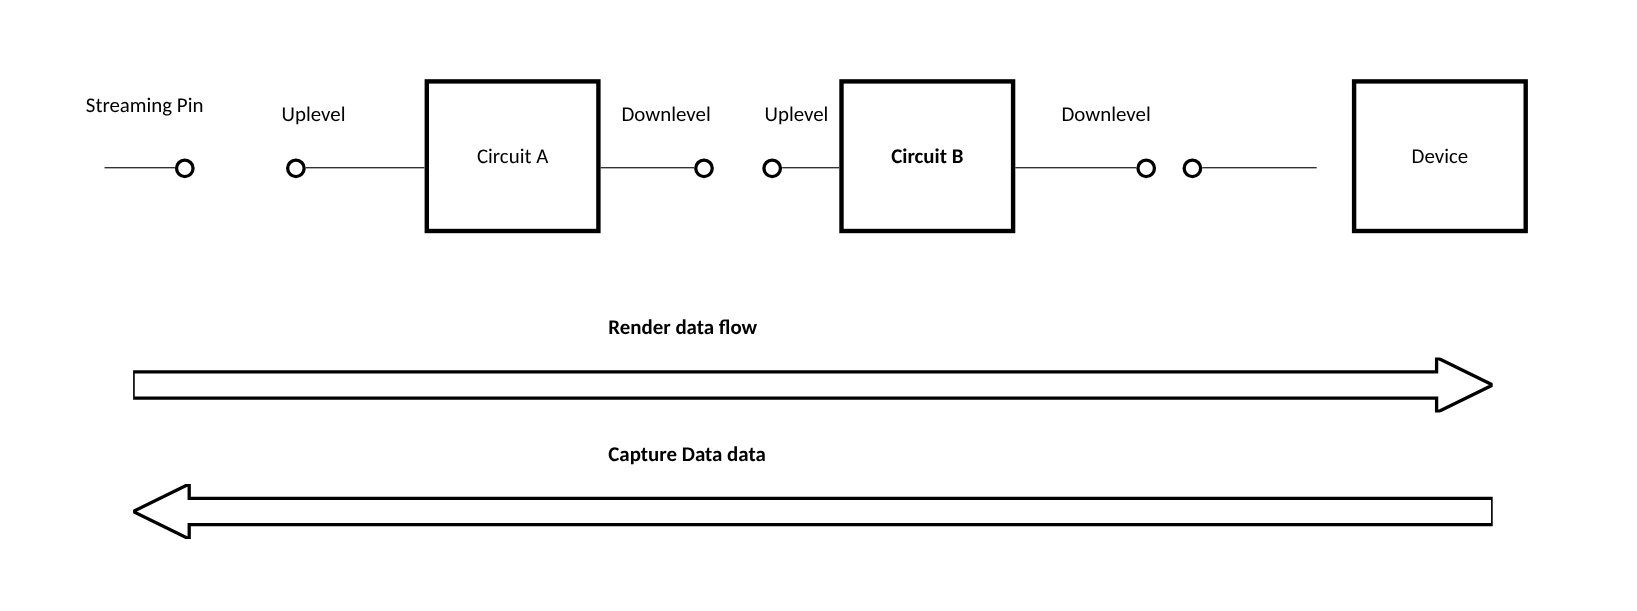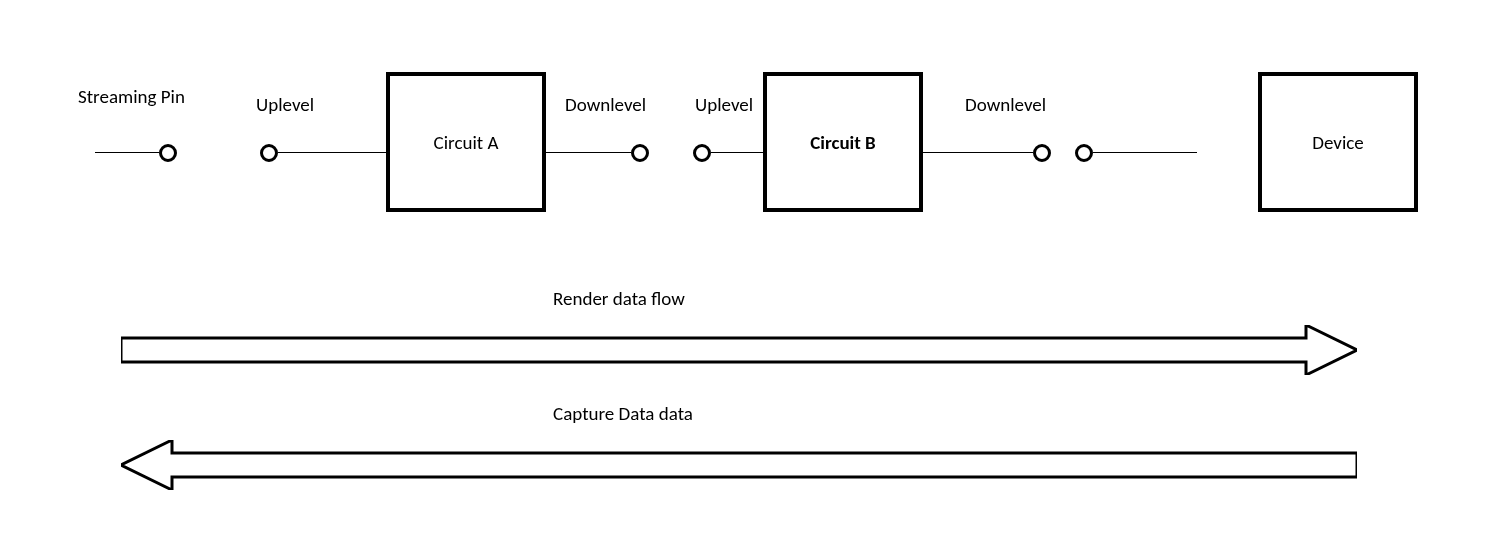--- a/index.html
+++ b/index.html
@@ -40,20 +40,21 @@
     border: 4px solid #000;
     box-sizing: border-box;
     display: flex;
     align-items: center;
     justify-content: center;
     background: #fff;
   }
   .flow-label {
     position: absolute;
     white-space: nowrap;
+    font-weight: bold;
   }
 </style>
 </head>
 <body>
 
 <div class="canvas">
 
   <div class="label" style="left:78px; top:85px;">Streaming Pin</div>
   <div class="label" style="left:256px; top:93px;">Uplevel</div>
   <div class="label" style="left:565px; top:93px;">Downlevel</div>
@@ -79,21 +80,21 @@
   <div class="box" style="left:763px; top:72px; width:160px; height:140px;font-weight:bold;">
     <span>Circuit B</span>
   </div>
 
   <div class="wire" style="left:923px; top:152px; width:110px;"></div>
   <div class="pin" style="left:1033px; top:144px;"></div>
 
   <div class="pin" style="left:1075px; top:144px;"></div>
   <div class="wire" style="left:1093px; top:152px; width:104px;"></div>
 
-  <div class="box" style="left:1258px; top:72px; width:160px; height:140px;">
+  <div class="box" style="left:1229px; top:72px; width:160px; height:140px;">
     <span>Device</span>
   </div>
 
   <div class="flow-label" style="left:553px; top:287px;">Render data flow</div>
 
   <svg style="position:absolute; left:121px; top:325px;" width="1236" height="50" viewBox="0 0 1236 50">
     <polygon points="0,13 1185,13 1185,0 1236,25 1185,50 1185,37 0,37" fill="#ffffff" stroke="#000000" stroke-width="3"></polygon>
   </svg>
 
   <div class="flow-label" style="left:553px; top:402px;">Capture Data data</div>

